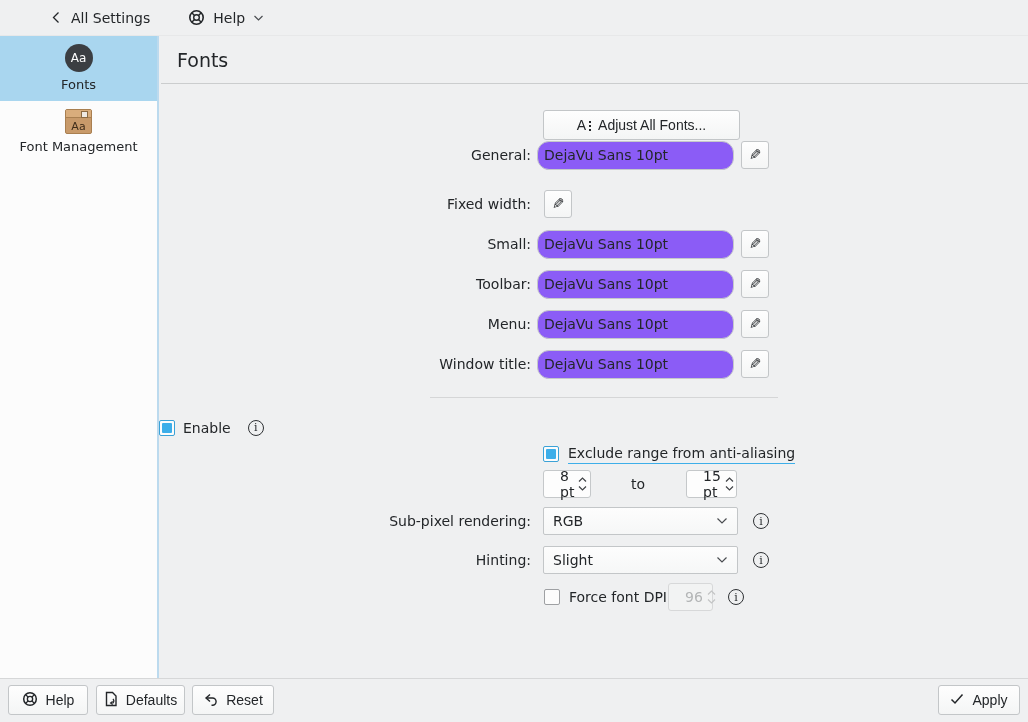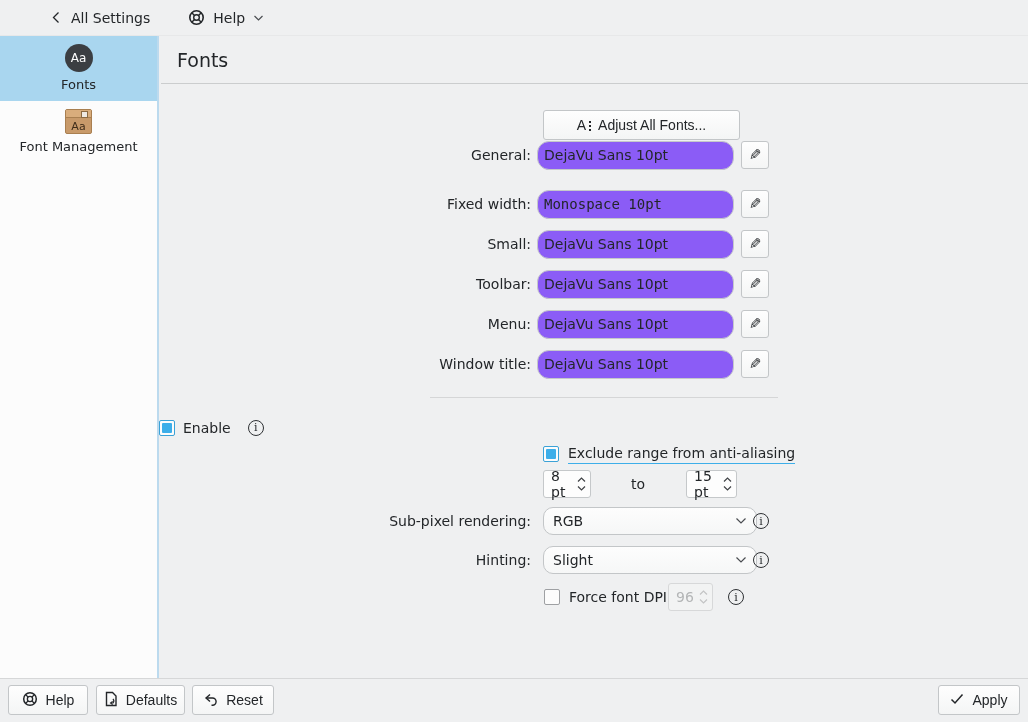--- a/index.html
+++ b/index.html
@@ -102,29 +102,29 @@
   .cb.checked::after {
     content:""; position:absolute; inset:2px; background:#3daee9; border-radius:1px;
   }
   .cb.unchecked { border:1px solid #9ea0a3; }
 
   .aarow { position:absolute; display:flex; align-items:center; }
   .underlined { border-bottom:1px solid #3daee9; padding-bottom:2px; }
 
   .spinbox {
     position:absolute; height:28px; background:#fdfdfd; border:1px solid #c5c8ca;
-    border-radius:3px; display:flex; align-items:center; padding-left:7px;
+    border-radius:3px; display:flex; align-items:center; padding-left:16px;
   }
   .spin-arrows { margin-left:auto; display:flex; flex-direction:column; gap:2px; padding:0 4px; }
   .spinbox.disabled { background:#f2f3f3; border-color:#d7d8d9; color:#b3b5b6; }
   .spinbox.disabled svg polyline { stroke:#c3c4c5; }
 
   .dropdown {
-    position:absolute; height:28px; width:214px; background:linear-gradient(#fdfdfd,#f6f7f7);
-    border:1px solid #c3c6c8; border-radius:10px; display:flex; align-items:center;
+    position:absolute; height:28px; width:195px; background:linear-gradient(#fdfdfd,#f6f7f7);
+    border:1px solid #c3c6c8; border-radius:2px; display:flex; align-items:center;
     padding:0 9px;
   }
   .dropdown svg { margin-left:auto; }
 
   .info-icon {
     width:16px; height:16px; border:1px solid #2e3134; border-radius:50%;
     display:inline-flex; align-items:center; justify-content:center;
     font-size:11px; font-family:"DejaVu Serif", serif; flex:none;
   }
 
@@ -194,23 +194,20 @@
   <span class="flabel">General:</span>
   <div class="tfield">
       <span>DejaVu Sans 10pt</span>
     </div>
   <button class="editbtn">
       <span class="pencil">✎</span>
     </button>
 </div>
 <div class="frow" style="top:189px;">
   <span class="flabel">Fixed width:</span>
-  <div class="tfield mono">
-      <span>Monospace 10pt</span>
-    </div>
   <button class="editbtn">
       <span class="pencil">✎</span>
     </button>
 </div>
 <div class="frow" style="top:229px;">
   <span class="flabel">Small:</span>
   <div class="tfield">
       <span>DejaVu Sans 10pt</span>
     </div>
   <button class="editbtn">

